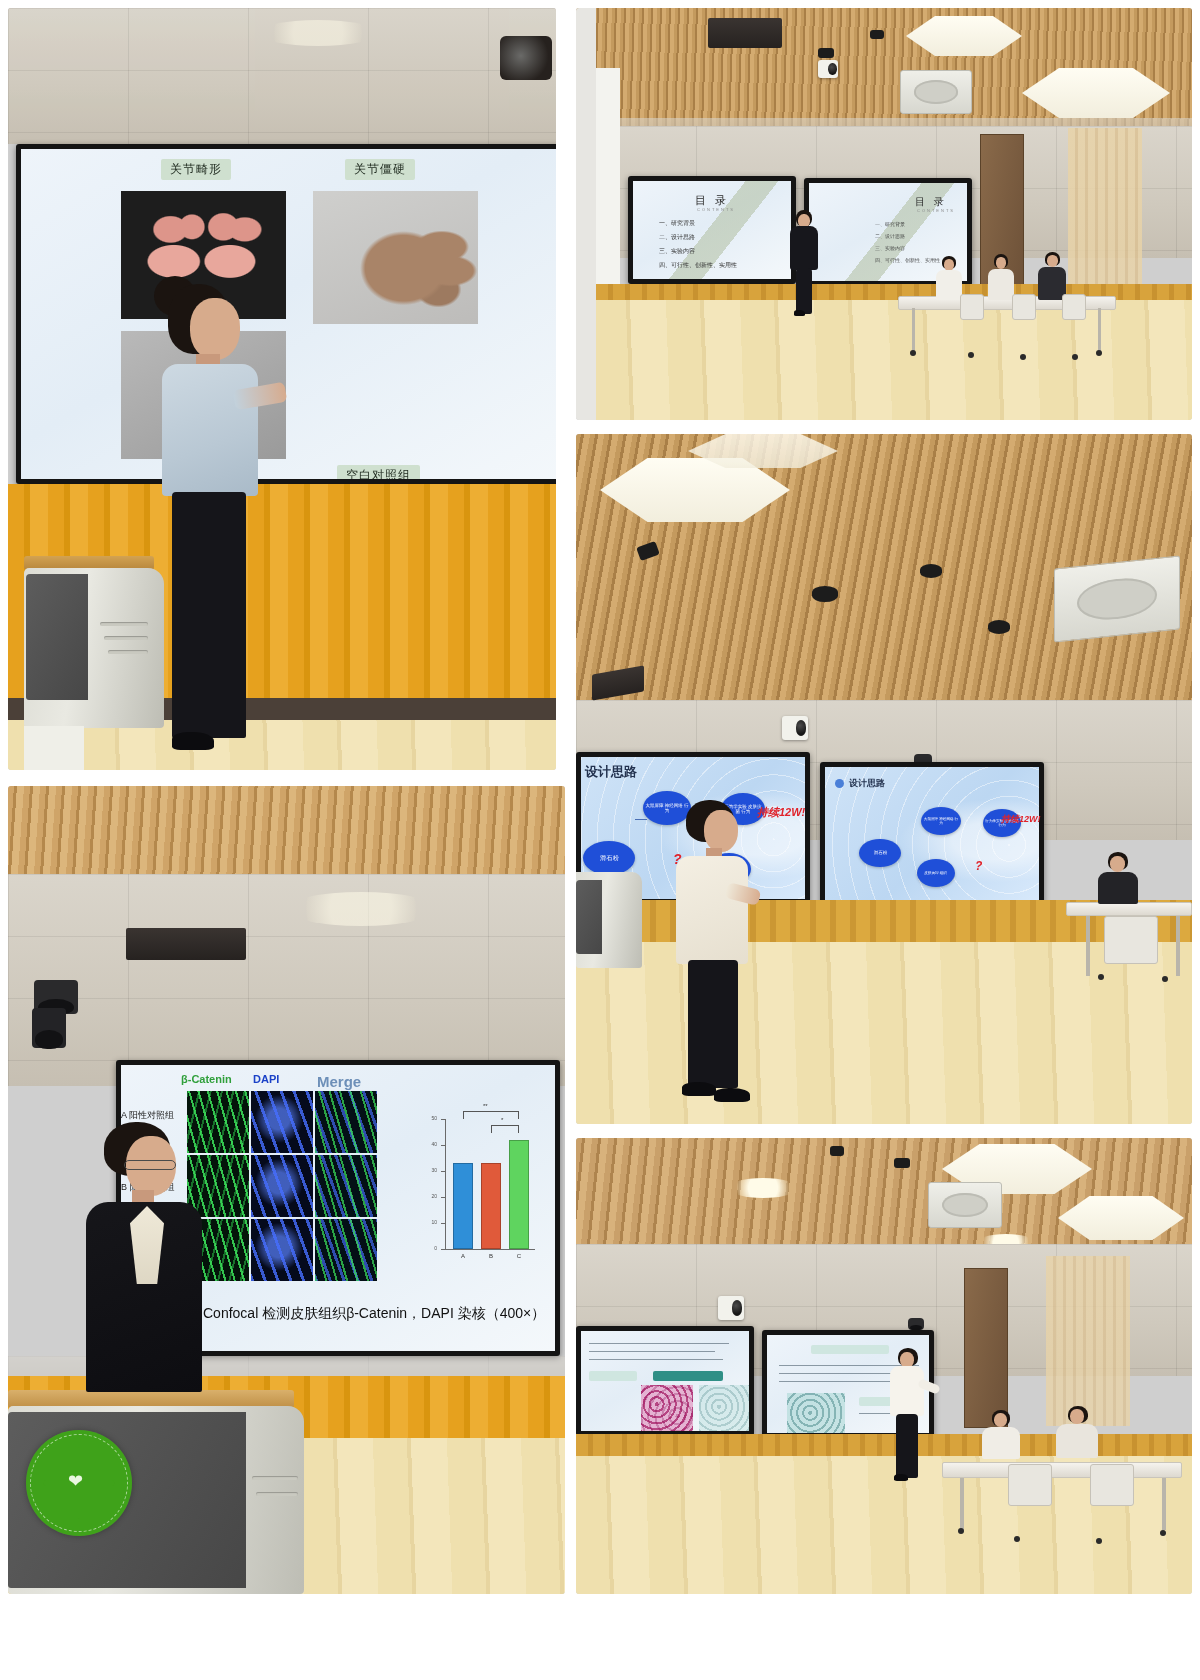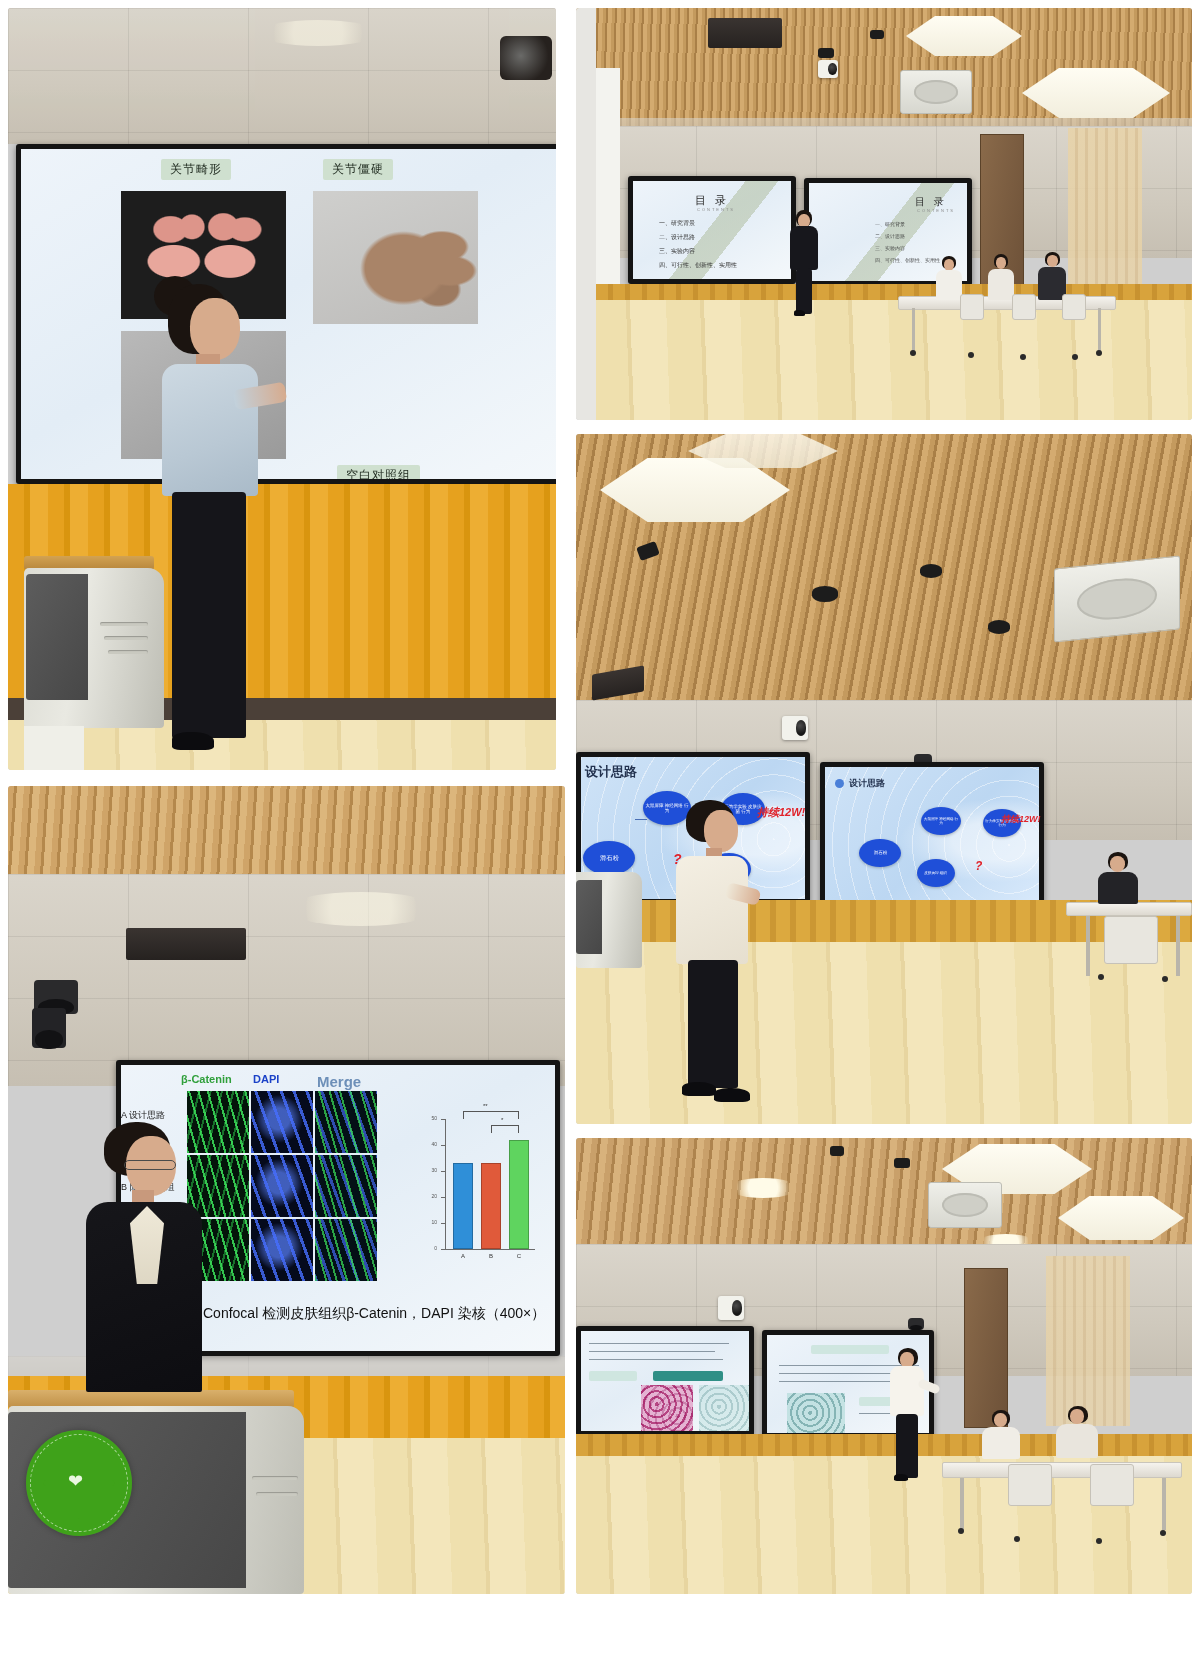--- a/index.html
+++ b/index.html
@@ -330,21 +330,21 @@
       <div class="ceiling-plain" style="top:0; height:136px;"></div>
       <div class="wall-tile" style="top:0; height:136px; opacity:.9;"></div>
       <div class="spk" style="left:492px; top:28px; width:52px; height:44px; border-radius:6px;
                   background:radial-gradient(circle at 40% 45%,#6a6a68,#26211e 70%);"></div>
       <div class="downlight" style="left:250px; top:12px; width:120px; height:26px; opacity:.5;"></div>
 
       <div class="screen-bezel" style="left:8px; top:136px; width:568px; height:340px;">
         <div class="screen-face">
 
           <div class="p1-slide-tag" style="left:140px; top:10px;">关节畸形</div>
-          <div class="p1-slide-tag" style="left:302px; top:10px;font-family:Liberation Serif, serif;">关节僵硬</div>
+          <div class="p1-slide-tag" style="left:324px; top:10px;font-family:Liberation Serif, serif;">关节僵硬</div>
           <div class="p1-slide-tag" style="left:316px; top:316px;">空白对照组</div>
 
           <div class="img-hands" style="left:100px; top:42px; width:165px; height:128px;"></div>
           <div class="img-hand2" style="left:292px; top:42px; width:165px; height:133px;"></div>
           <div class="img-grey" style="left:100px; top:182px; width:165px; height:128px;"></div>
         </div>
       </div>
 
       <div class="wood-wain" style="top:476px; height:220px;"></div>
       <div class="skirting" style="top:690px; height:22px;"></div>
@@ -584,21 +584,21 @@
       <div class="ptz" style="left:24px; top:222px; width:34px; height:40px; background:#232326;"></div>
       <div class="downlight" style="left:278px; top:106px; width:150px; height:34px; opacity:.55;"></div>
 
       <div class="screen-bezel" style="left:108px; top:1060px; width:444px; height:296px; top:274px;">
         <div class="screen-face">
 
           <div class="cf-hdr" style="left:60px; top:8px; font-size:11px; color:#2f9f3a;">β-Catenin</div>
           <div class="cf-hdr" style="left:132px; top:8px; font-size:11px; color:#1b42c8;">DAPI</div>
           <div class="cf-hdr" style="left:196px; top:8px; font-size:15px; color:#6d8fb8;">Merge</div>
 
-          <div class="cf-row-lbl" style="left:0px; top:44px; font-size:9px;">A 设计思路</div>
+          <div class="cf-row-lbl" style="left:0px; top:44px; font-size:9px;">A 阳性对照组</div>
           <div class="cf-row-lbl" style="left:0px; top:116px; font-size:9px;">B 阳性对照组</div>
           <div class="cf-row-lbl" style="left:0px; top:188px; font-size:9px;">C 干预组</div>
 
           <div class="cf-cell cf-green" style="left:66px; top:26px; width:62px; height:62px;"></div>
           <div class="cf-cell cf-blue" style="left:130px; top:26px; width:62px; height:62px;"></div>
           <div class="cf-cell cf-merge" style="left:194px; top:26px; width:62px; height:62px;"></div>
 
           <div class="cf-cell cf-green" style="left:66px; top:90px; width:62px; height:62px;"></div>
           <div class="cf-cell cf-blue" style="left:130px; top:90px; width:62px; height:62px;"></div>
           <div class="cf-cell cf-merge" style="left:194px; top:90px; width:62px; height:62px;"></div>

